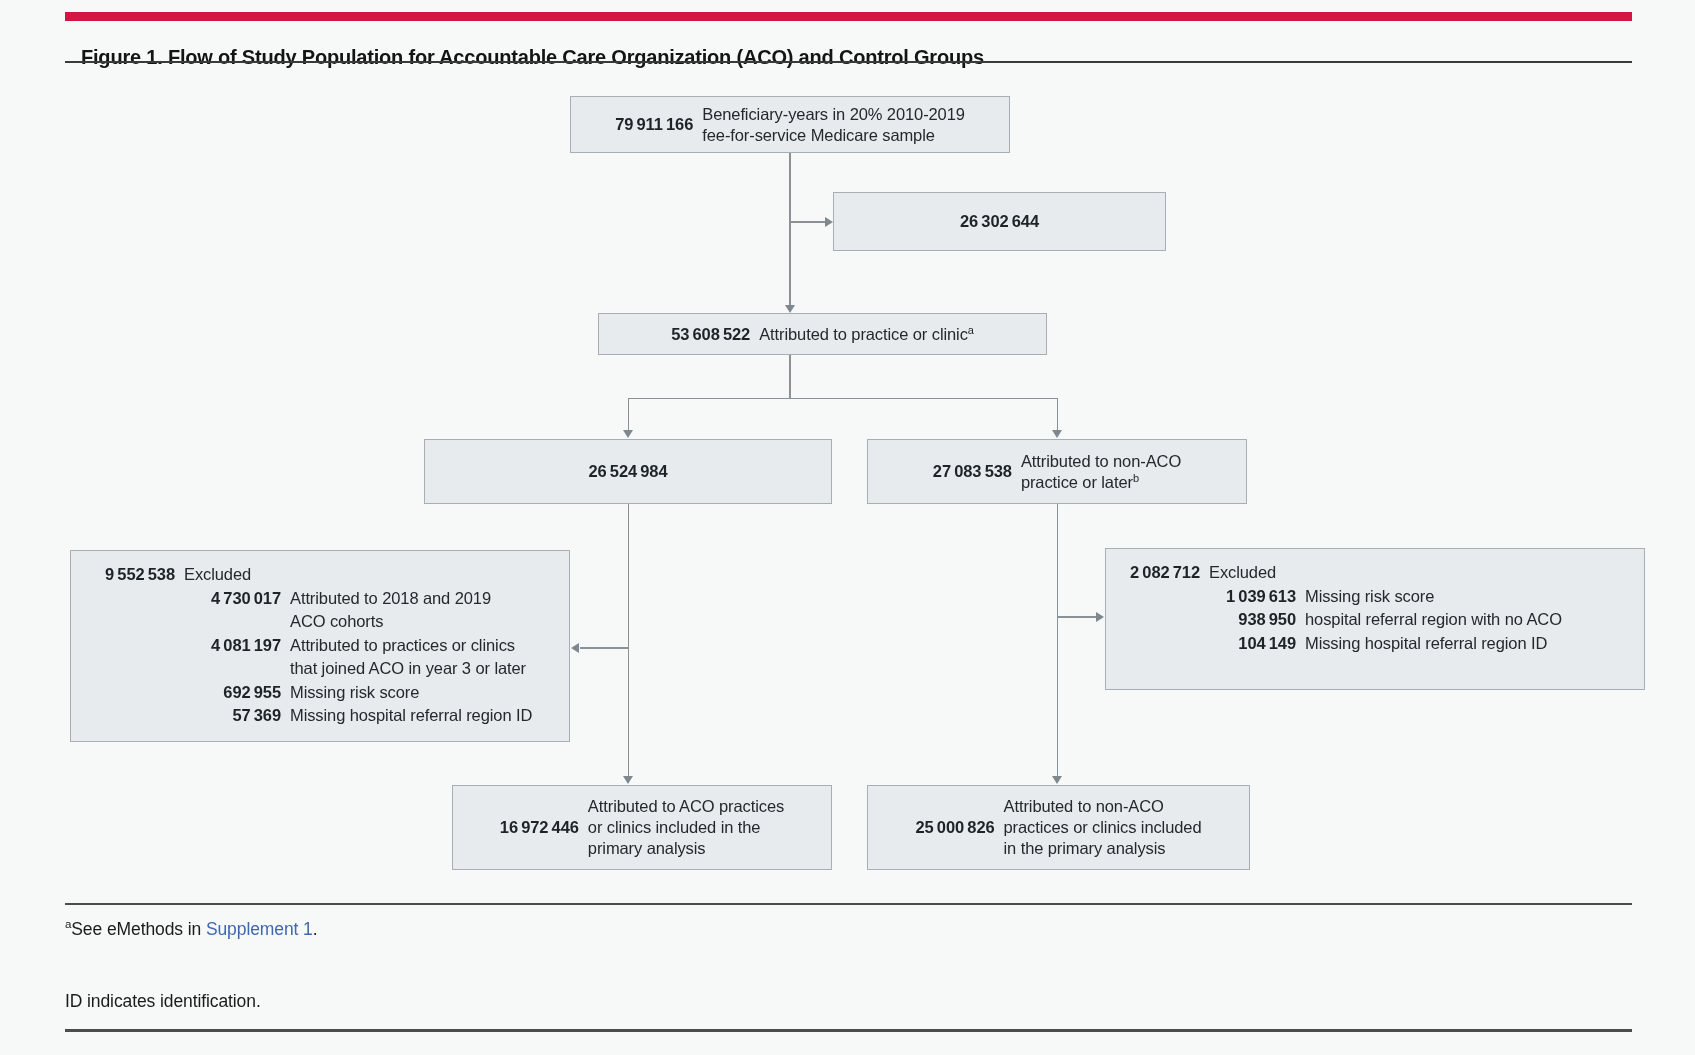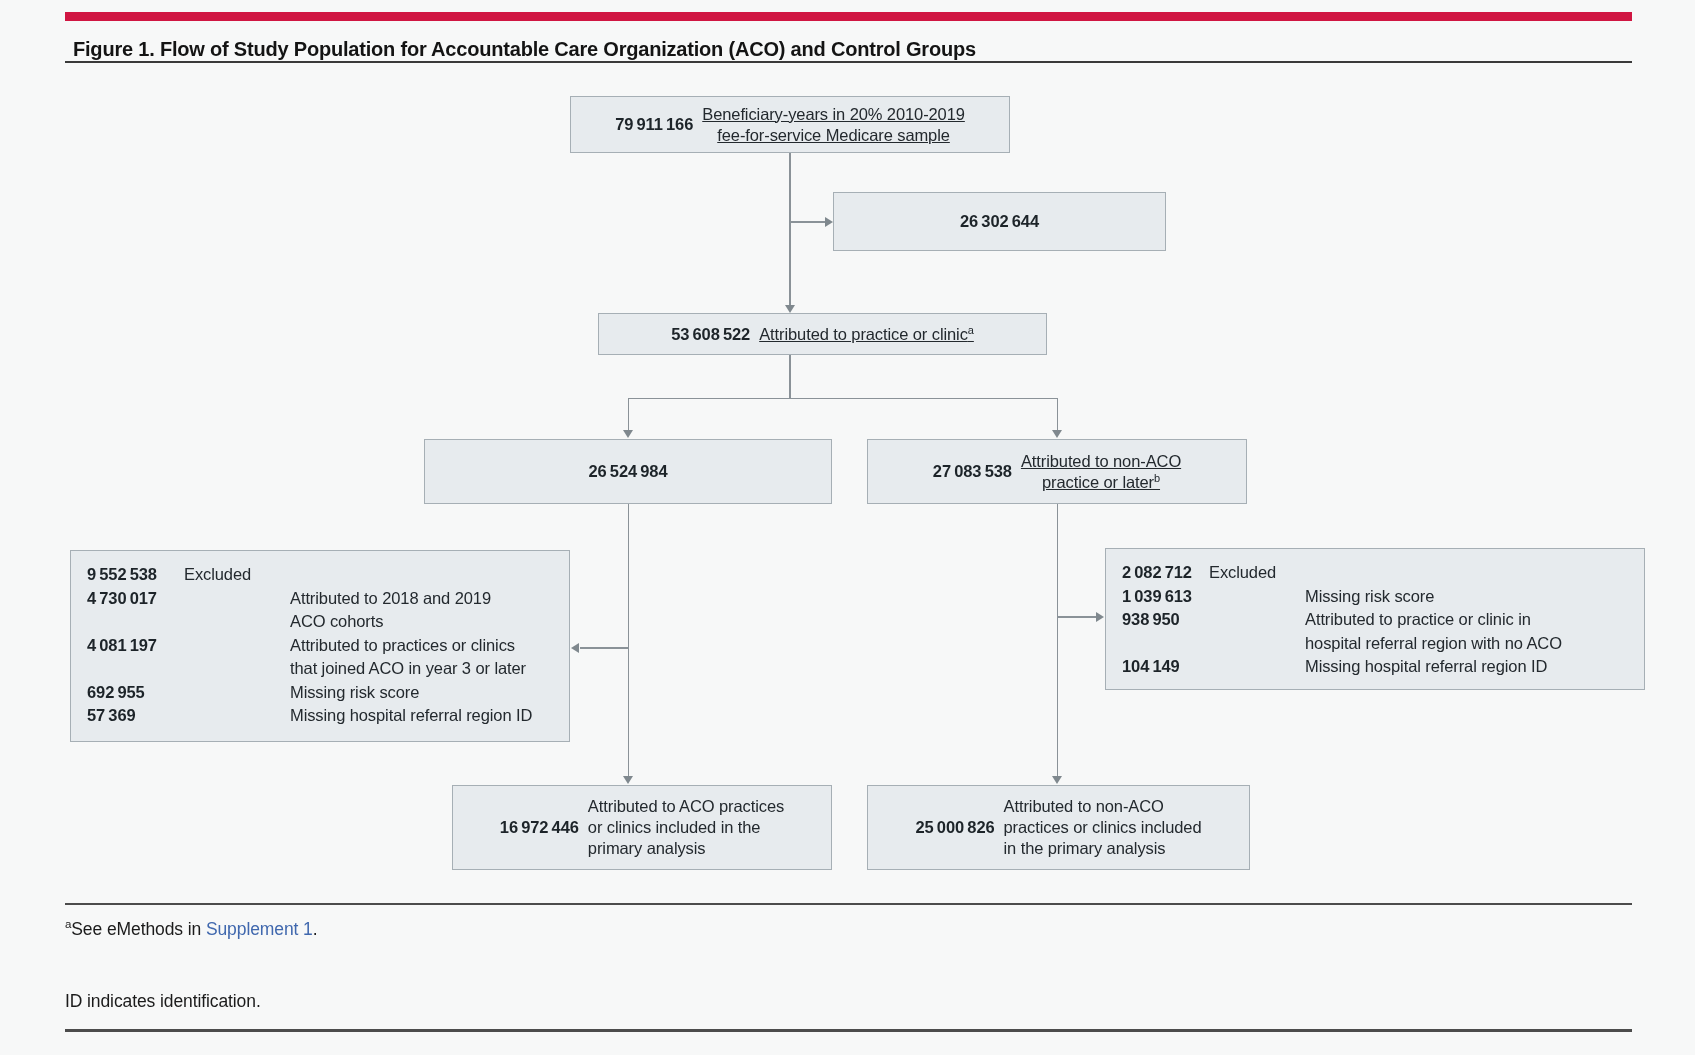--- a/index.html
+++ b/index.html
@@ -2,42 +2,42 @@
 <html><head>
 <meta charset="utf-8">
 <style>
   html,body{margin:0;padding:0;background:#f7f8f8;}
   .canvas{
     position:relative;width:1695px;height:1055px;background:#f7f8f8;
     font-family:"Liberation Sans", sans-serif;color:#23292e;overflow:hidden;
   }
   .accent-bar{position:absolute;left:65px;top:12px;width:1567px;height:9px;}
   .fig-title{
-    position:absolute;left:65px;top:30px;width:1567px;margin:8px;
+    position:absolute;left:65px;top:30px;width:1567px;margin:16px;
     font-size:20px;font-weight:700;color:#141414;letter-spacing:-0.2px;
   }
   .title-rule{position:absolute;left:65px;top:61px;width:1567px;height:2px;background:#3a3a3a;}
 
   
   .box{
     position:absolute;background:#e7ebee;border:1px solid #a6afb5;
     box-sizing:border-box;font-size:16.5px;line-height:21px;letter-spacing:-0.1px;
   }
   .box .num{font-weight:700;color:#1d2429;white-space:nowrap;}
   .brow{display:flex;justify-content:center;align-items:flex-start;gap:9px;height:100%;}
   .box.centered .brow{align-items:center;}
-  .lbl.center{text-align:center;text-decoration:underline;}
+  .lbl.center{text-align:left;}
   .lbl.left{text-align:left;}
   sup{font-size:11px;line-height:0;vertical-align:super;}
 
   
   .excl{padding:12px 14px 12px 16px;line-height:23.5px;}
   .excl-header{display:grid;grid-template-columns:var(--hnumw) 1fr;column-gap:9px;}
   .excl-item{display:grid;grid-template-columns:var(--numw) 1fr;column-gap:9px;}
-  .excl .num{text-align:left;}
+  .excl .num{text-align:right;}
 
   
   .line{position:absolute;background:#8a9298;}
   .ah{position:absolute;width:0;height:0;}
   .ah.down{border-left:5px solid transparent;border-right:5px solid transparent;border-top:8px solid #7f888e;}
   .ah.right{border-top:5px solid transparent;border-bottom:5px solid transparent;border-left:8px solid #7f888e;}
   .ah.left{border-top:5px solid transparent;border-bottom:5px solid transparent;border-right:8px solid #7f888e;}
 
   
   .foot-rule{position:absolute;left:65px;top:903px;width:1567px;height:1.6px;background:#4c4c4c;}
@@ -130,21 +130,20 @@
       <span class="num">2 082 712</span>
       <span>Excluded</span>
     </div>
     <div class="excl-item">
       <span class="num">1 039 613</span>
       <div>Missing risk score</div>
     </div>
     <div class="excl-item">
       <span class="num">938 950</span>
       <div>
-          <div>Attributed to practice or clinic in</div>
           <div>hospital referral region with no ACO</div>
         </div>
     </div>
     <div class="excl-item">
       <span class="num">104 149</span>
       <div>Missing hospital referral region ID</div>
     </div>
   </div>
 
   <div class="box centered" style="left:452px;top:785px;width:380px;height:85px">

